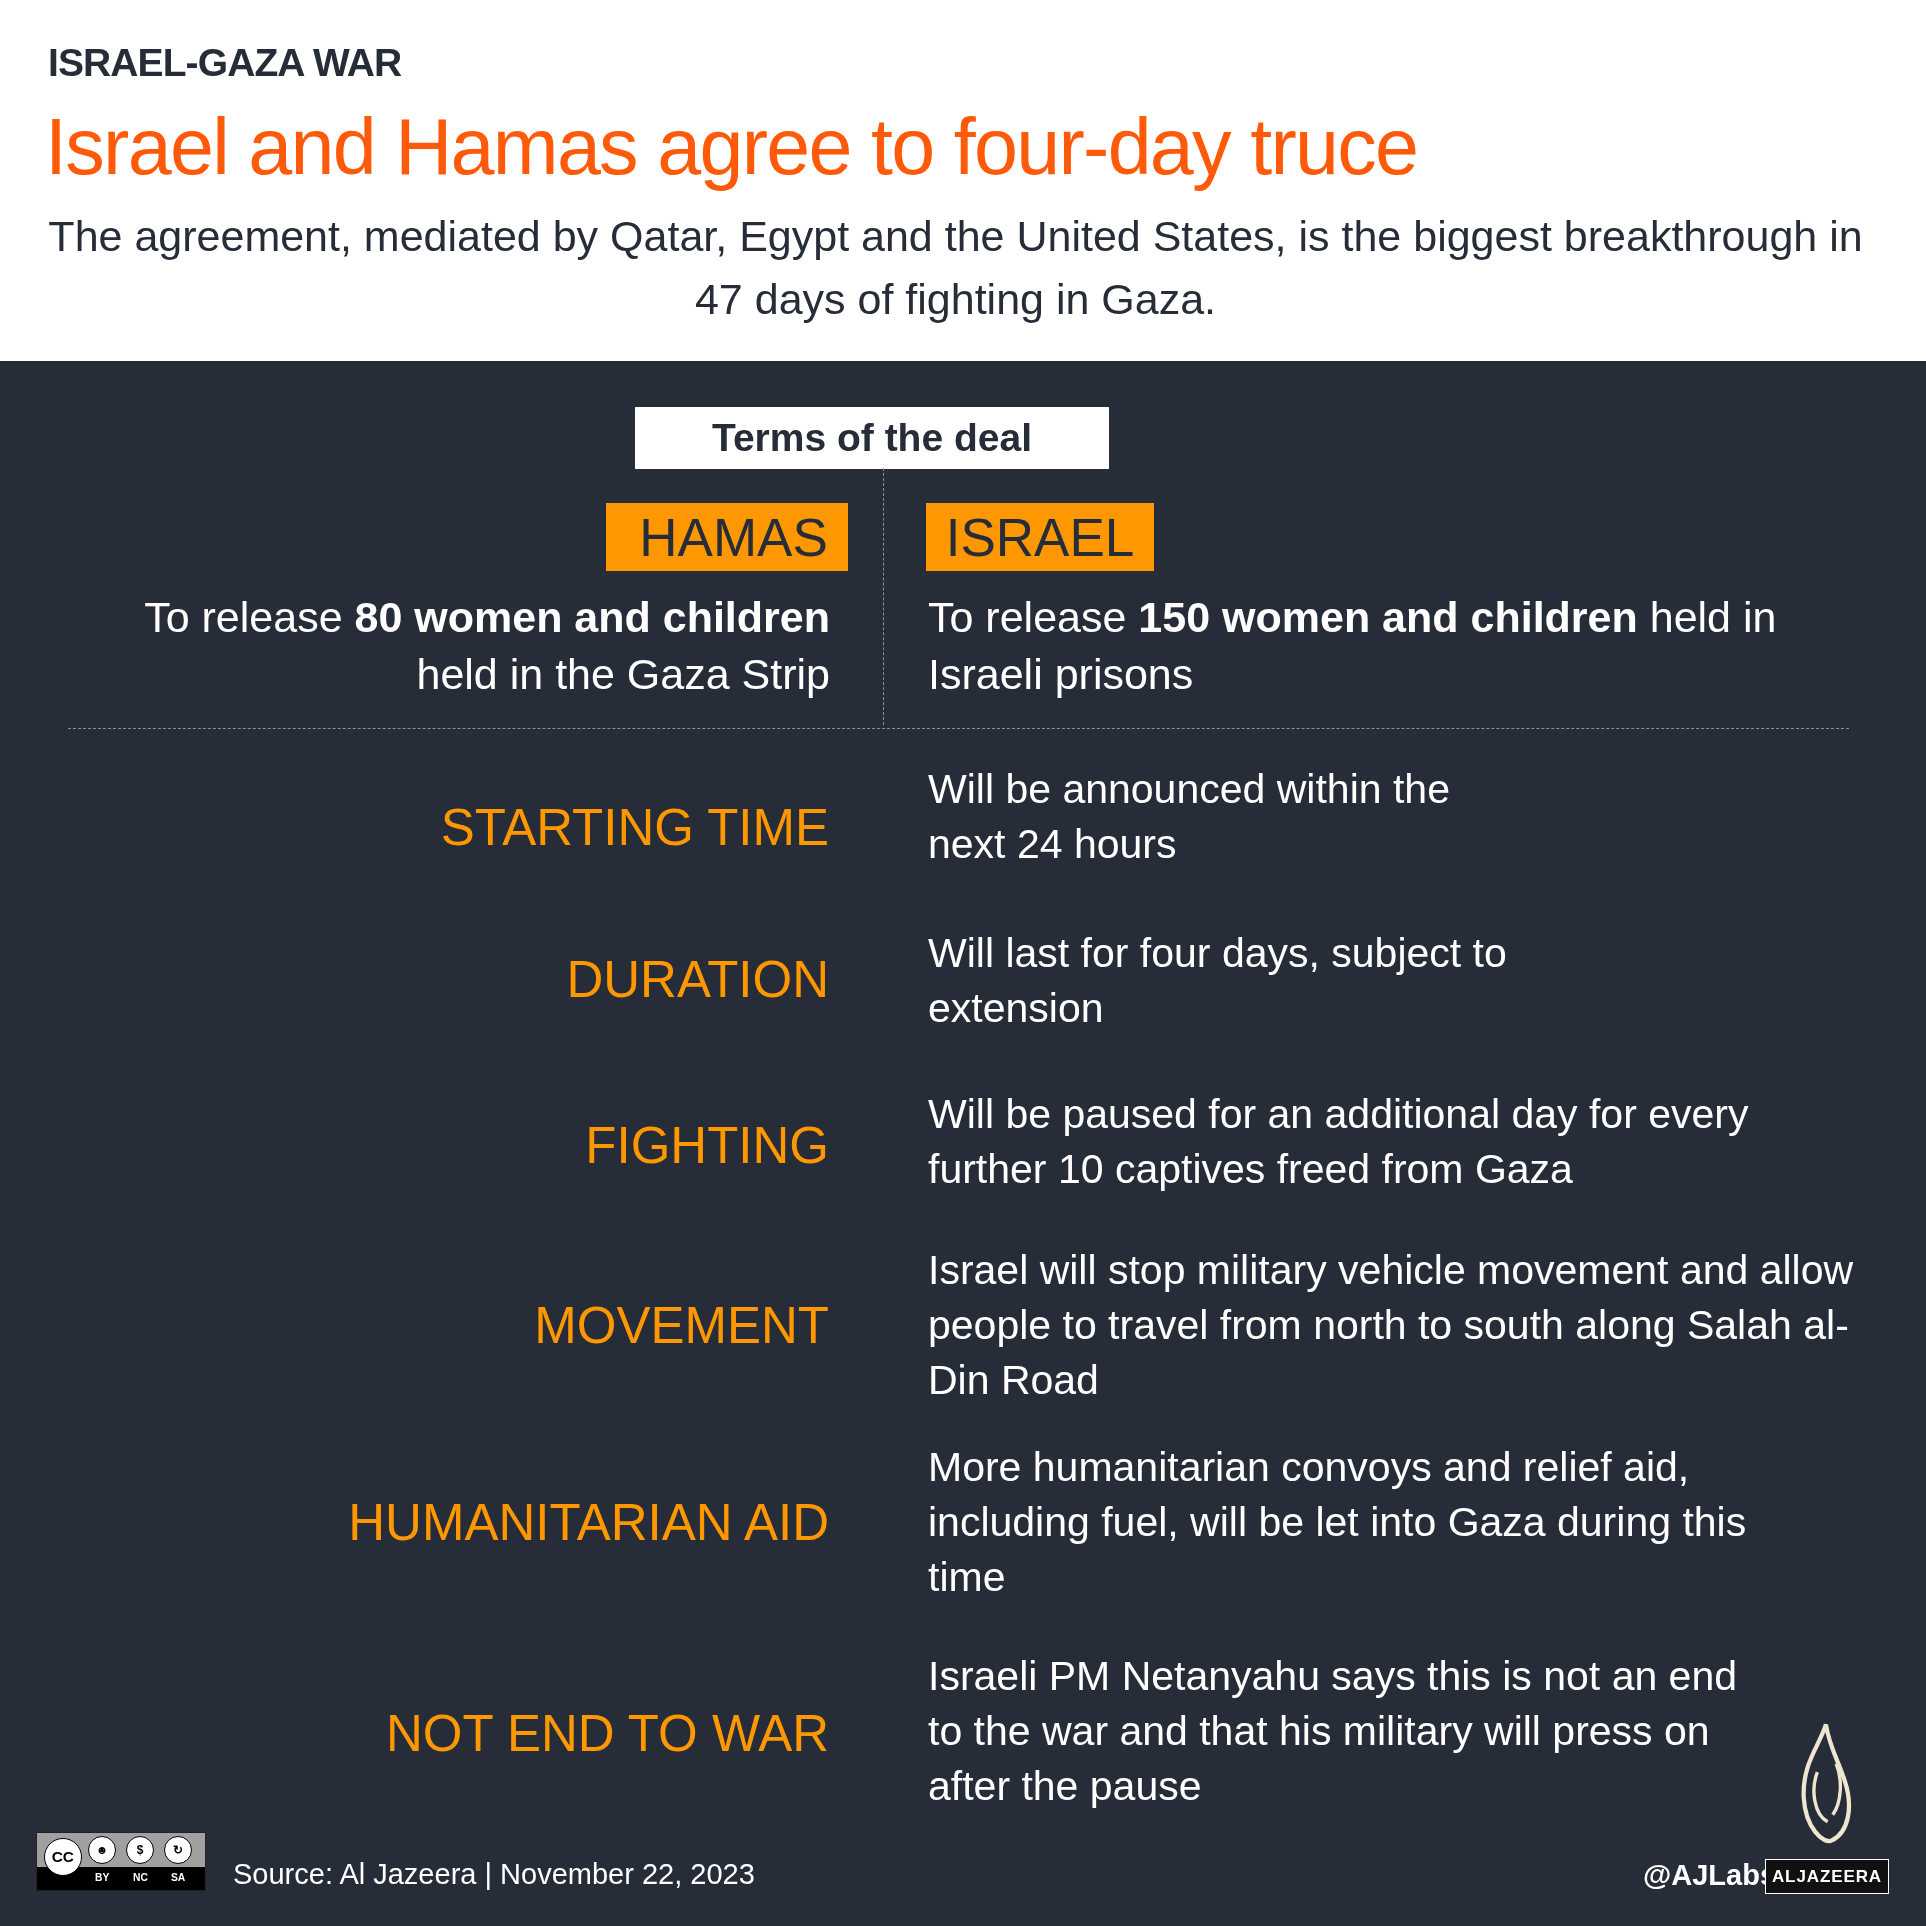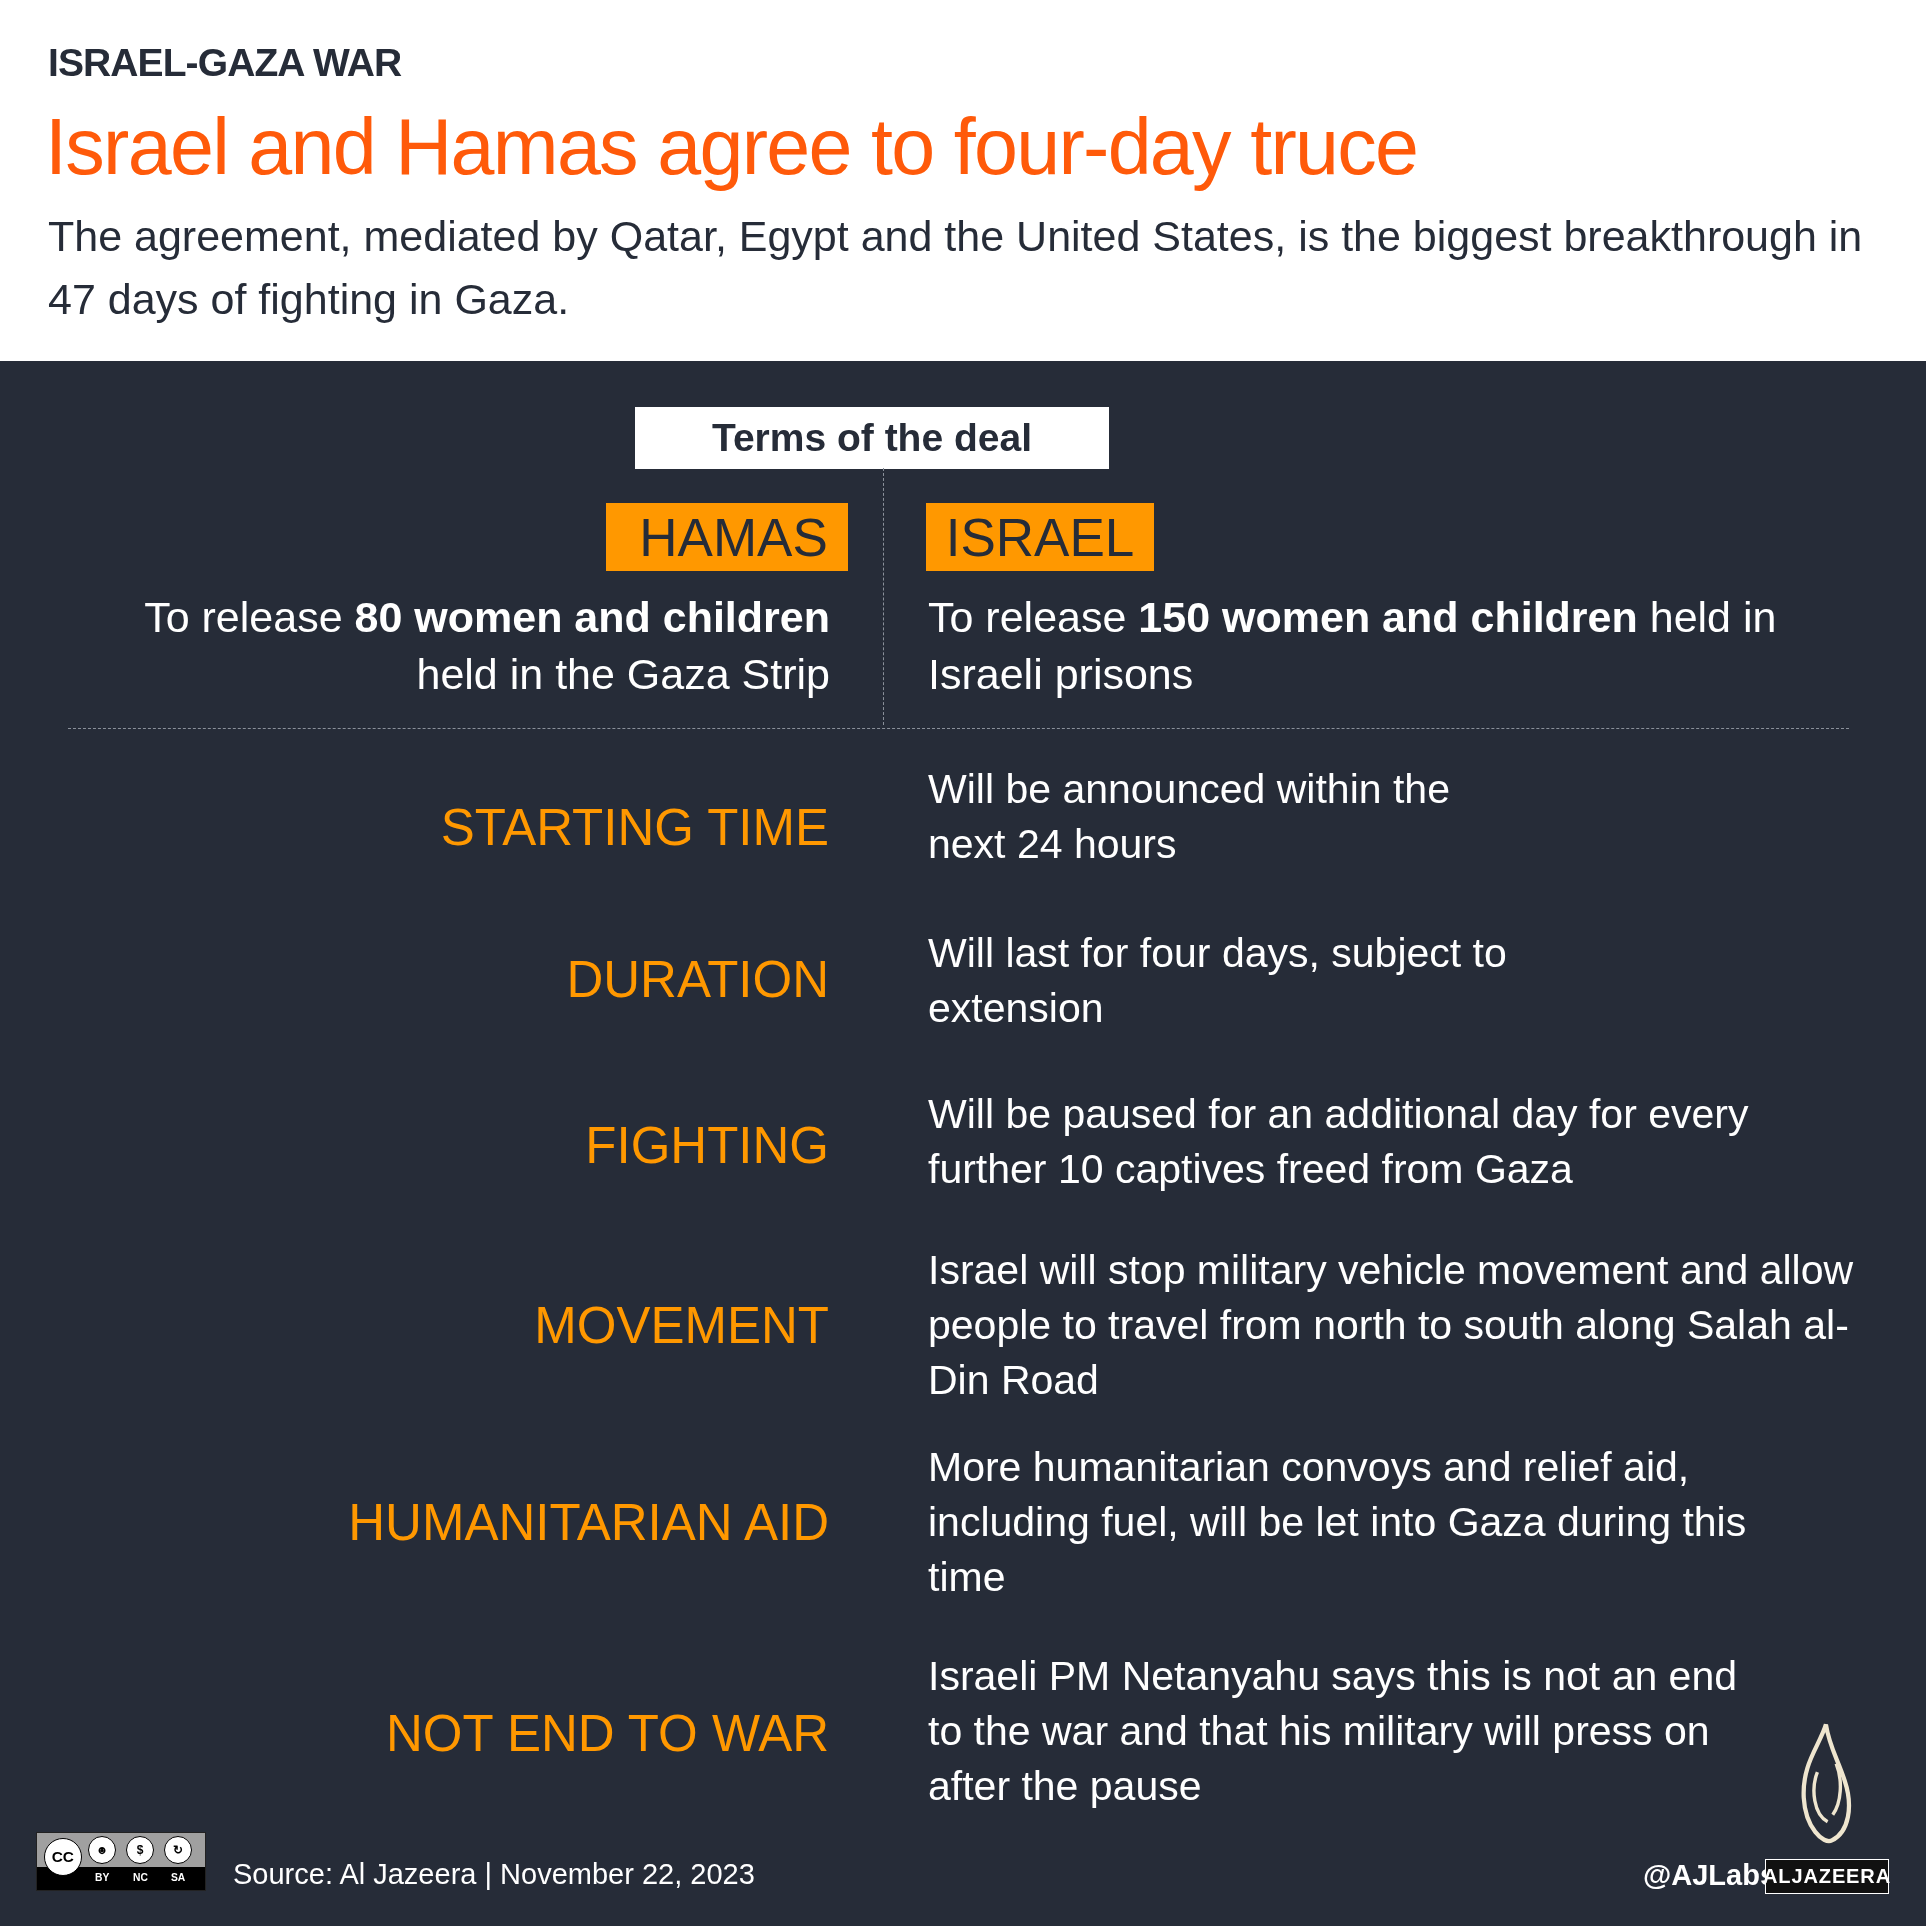--- a/index.html
+++ b/index.html
@@ -1,41 +1,41 @@
 <!DOCTYPE html>
 <html style="font-size:13.7px"><head>
 <meta charset="utf-8">
 <style>
   html, body { margin:0; padding:0; }
   body { width:1926px; height:1926px; position:relative; overflow:hidden; background:#ffffff; font-family:"Liberation Sans", sans-serif; }
   .top { position:absolute; left:0; top:0; width:1926px; height:361px; background:#ffffff; }
   .kicker { position:absolute; left:48px; top:41px; font-size:39px; font-weight:bold; color:#262c38; letter-spacing:-0.9px; }
   .title { position:absolute; left:45px; top:101px; font-size:79px; color:#ff5a0a; letter-spacing:-1.7px; white-space:nowrap; }
-  .subtitle { position:absolute; left:48px; top:205px; width:1815px; font-size:43px; line-height:63px; color:#262c38; }
+  .subtitle { position:absolute; left:48px; top:205px; width:1815px; font-size:43px; line-height:63px; color:#262c38;text-align:center; }
   .panel { position:absolute; left:0; top:361px; width:1926px; height:1565px; background:#262c38; }
   .terms-box { position:absolute; left:635px; top:407px; width:474px; height:62px; background:#ffffff; color:#262c38; font-size:39px; font-weight:bold; display:flex; align-items:center; justify-content:center; }
   .vline { position:absolute; left:883px; top:468px; height:257px; border-left:1.7px dashed #8a909a; }
   .hline { position:absolute; left:68px; top:728px; width:1781px; border-top:1.7px dashed #8a909a; }
   .tag { position:absolute; top:503px; height:68px; background:#ff9800; color:#262c38; font-size:53px; display:flex; align-items:center; justify-content:center; }
   .tag.hamas { left:606px; width:229px;padding-left:13px; }
   .tag.israel { left:926px; width:228px; }
   .party-text { position:absolute; top:589px; font-size:43px; line-height:57px; color:#ffffff; }
   .party-text.left { right:1096px; text-align:right; width:736px; }
   .party-text.right { left:928px; width:856px; }
   .party-text b { font-weight:bold; }
   .row-label { position:absolute; right:1097px; text-align:right; font-size:51px; color:#ff9800; white-space:nowrap;margin-top:12px; }
   .row-text { position:absolute; left:928px; width:942px; font-size:41px; line-height:55px; color:#ffffff; }
   .cc { position:absolute; left:36px; top:1832px; width:168px; height:57px; background:#000; border:1.7px solid #222; }
   .cc .grey { position:absolute; left:0; top:0; width:168px; height:34px; background:#a0a0a0; }
   .cc .circ { position:absolute; top:3.4px; width:26px; height:26px; border-radius:50%; background:#fff; border:1.7px solid #000; font-size:12px; font-weight:bold; display:flex; align-items:center; justify-content:center; color:#000; }
   .cc .big { left:6.8px; top:5.1px; width:36px; height:36px; font-size:15.4px; }
   .cc .lbl { position:absolute; top:39px; font-size:10.3px; color:#fff; font-weight:bold; }
   .source { position:absolute; left:233px; top:1858px; font-size:29px; color:#ffffff; white-space:nowrap; }
   .handle { position:absolute; left:1615px; top:1859px; font-size:29px; font-weight:bold; color:#ffffff;margin-left:28px; }
-  .ajbox { position:absolute; left:1765px; top:1859px; width:122px; height:33px; border:1.7px solid #fff; background:#111; color:#fff; font-weight:bold; font-size:20px; display:flex; align-items:center; justify-content:center; letter-spacing:0.9px; }
+  .ajbox { position:absolute; left:1765px; top:1859px; width:122px; height:33px; border:1.7px solid #fff; background:#111; color:#fff; font-weight:bold; font-size:17px; display:flex; align-items:center; justify-content:center; letter-spacing:0.9px; }
   .ajlogo { position:absolute; left:1785px; top:1721px; width:81px; height:128px; }
 </style>
 </head>
 <body>
 
 <div class="top">
   <div class="kicker">ISRAEL-GAZA WAR</div>
   <div class="title">Israel and Hamas agree to four-day truce</div>
   <div class="subtitle">The agreement, mediated by Qatar, Egypt and the United States, is the biggest breakthrough in 47 days of fighting in Gaza.</div>
 </div>

